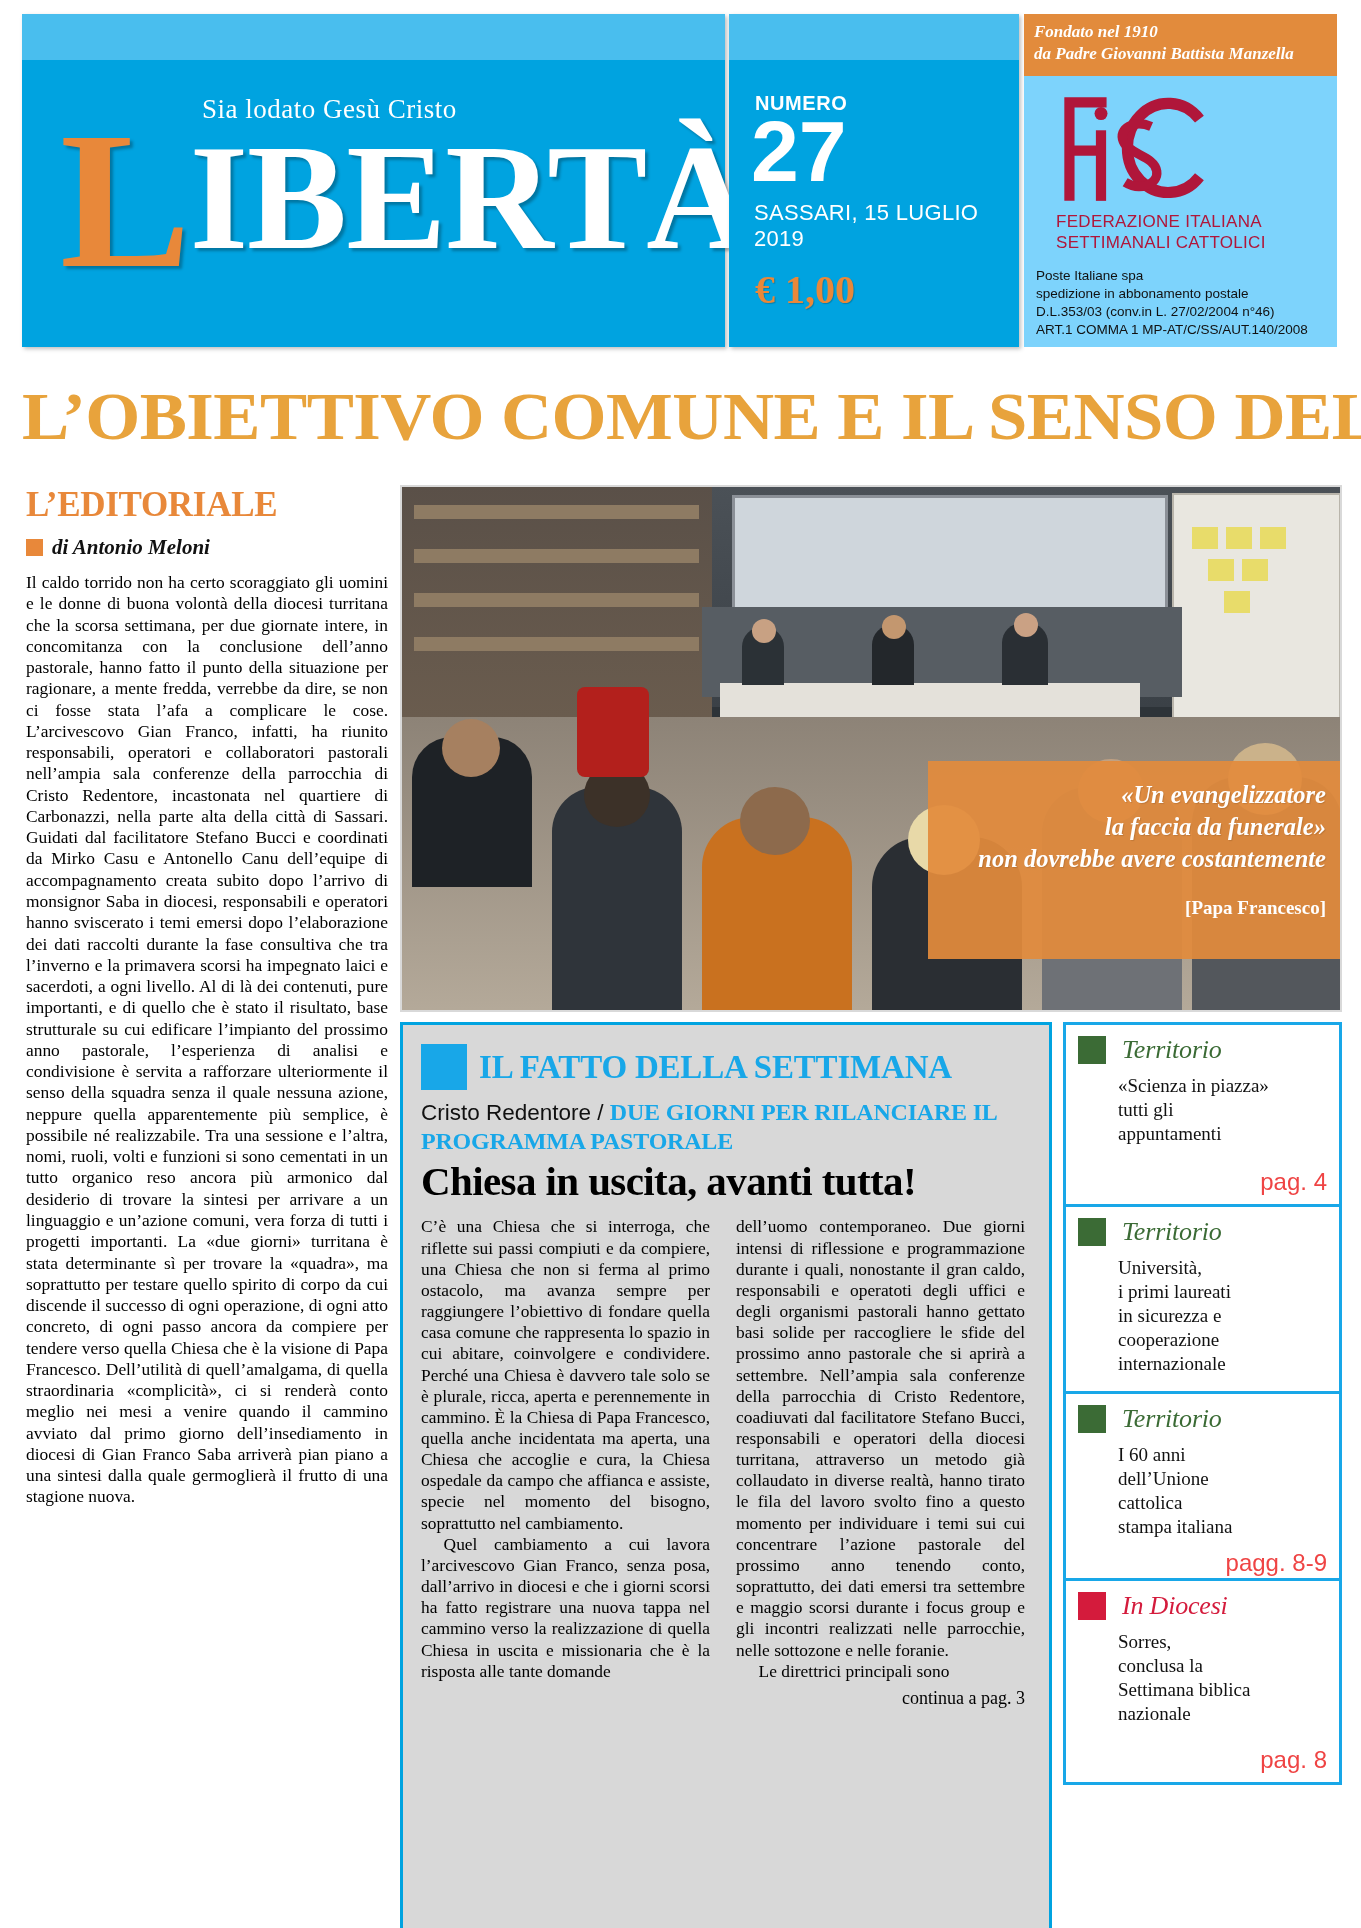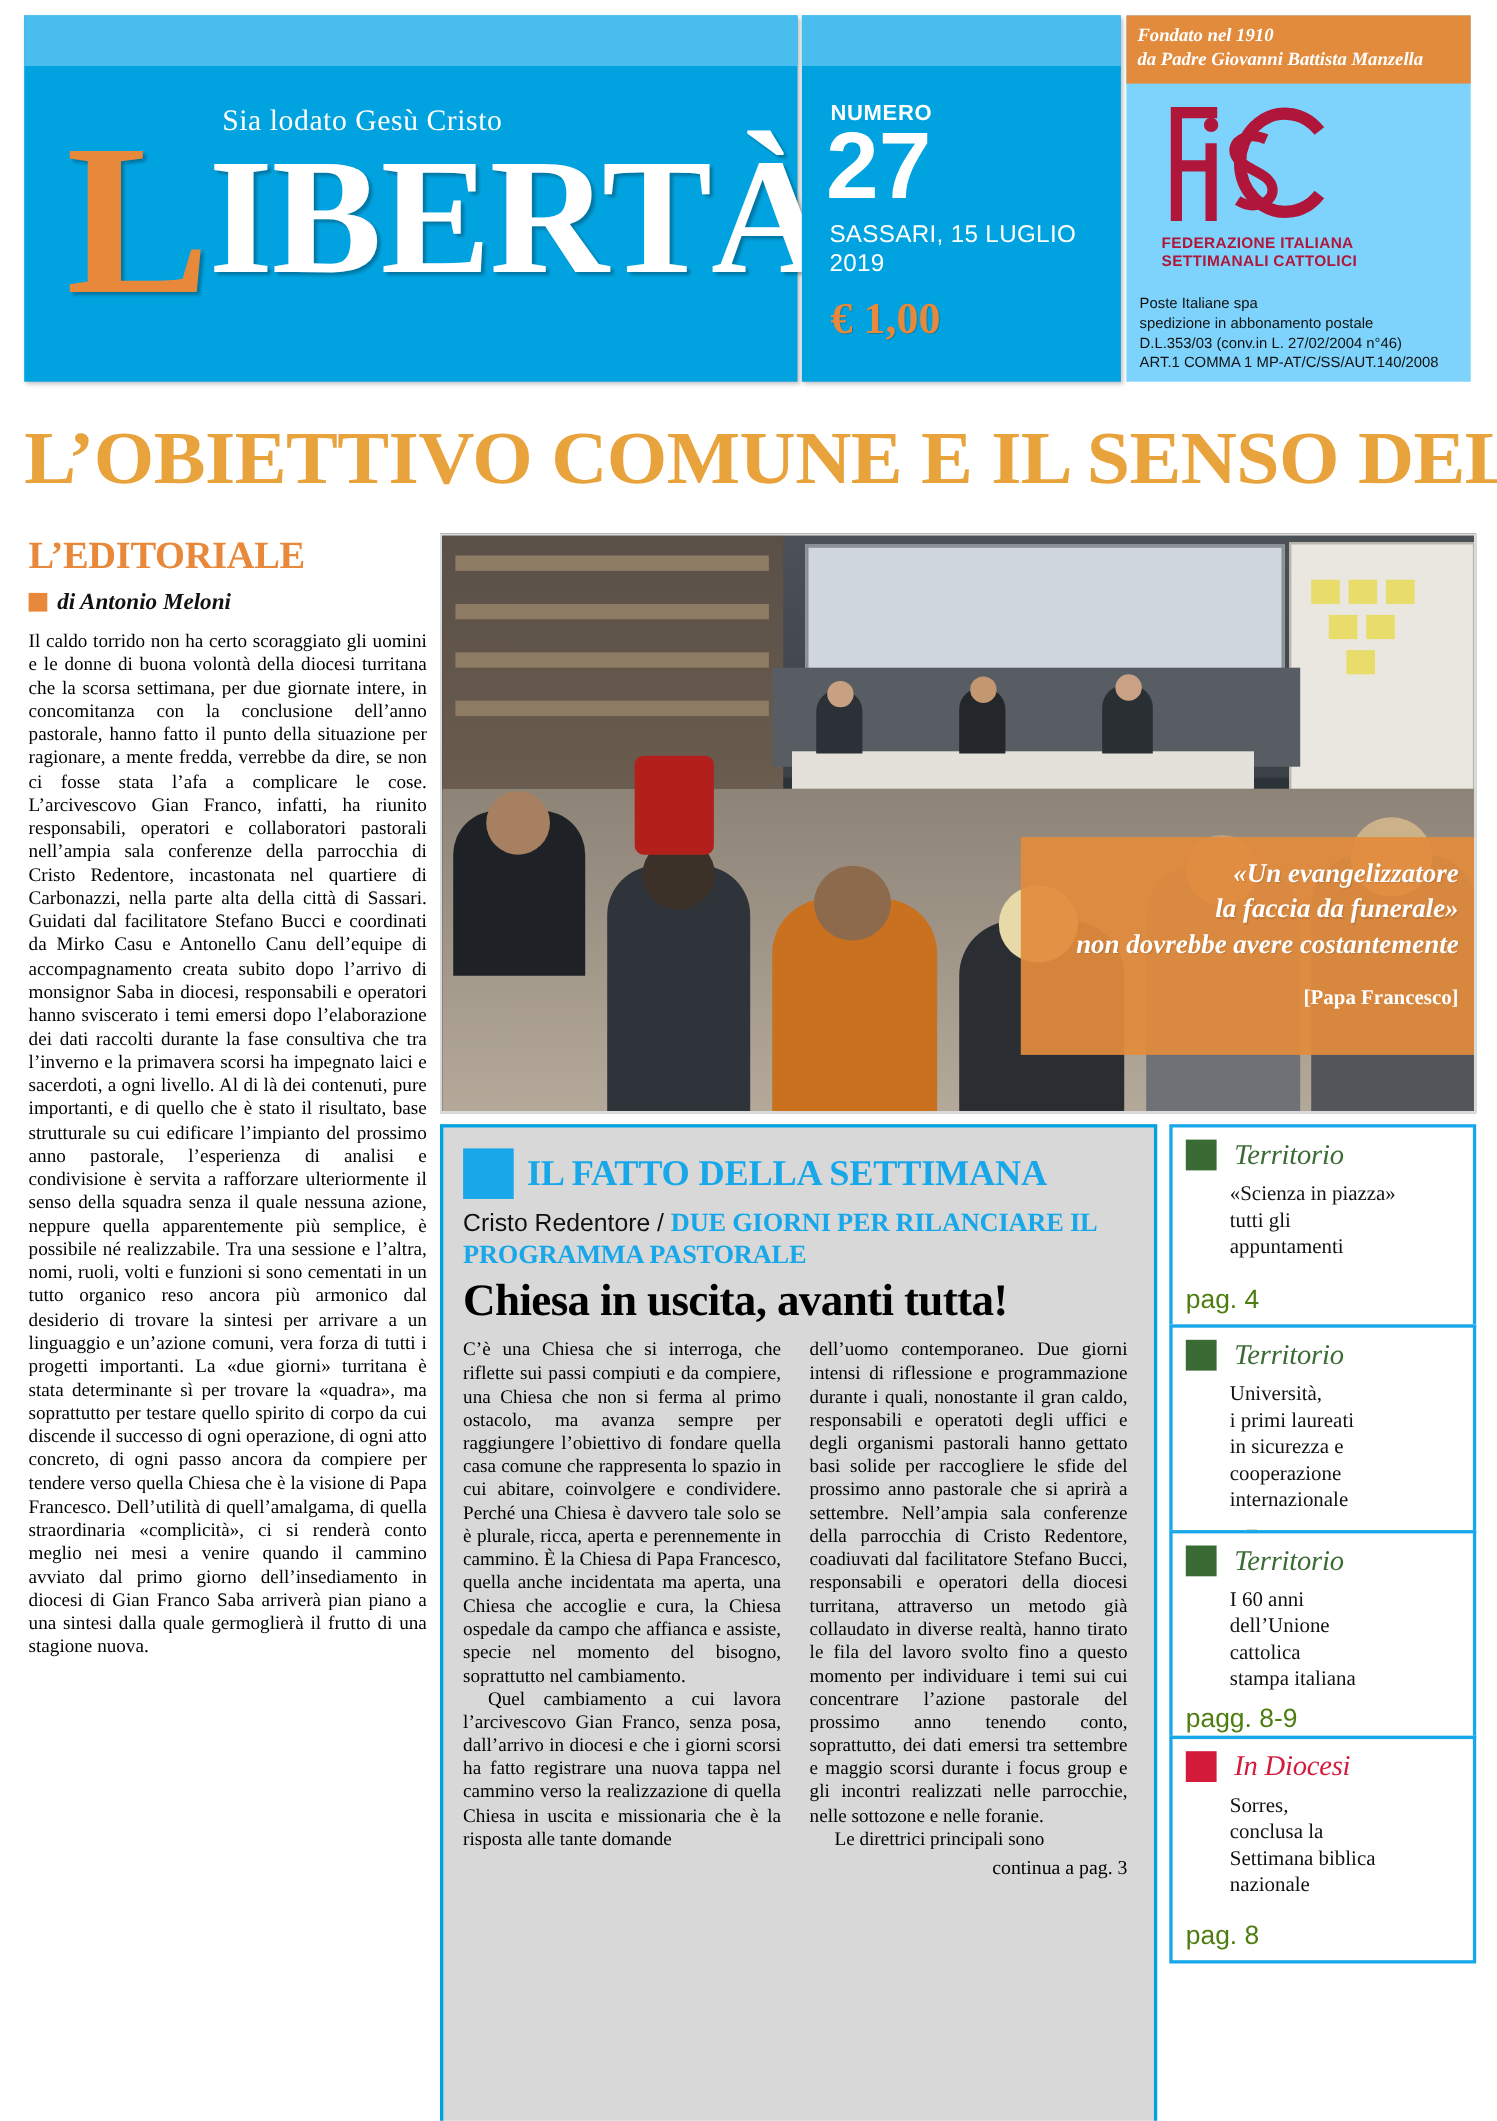--- a/index.html
+++ b/index.html
@@ -87,22 +87,22 @@
     background:#E28B3C;color:#fff;
     font-family:"Liberation Serif", serif;font-style:italic;font-weight:bold;
     font-size:17px;line-height:1.28;
     padding:7px 0 0 10px;box-sizing:border-box;
   }
   .fisc{
     position:absolute;left:8px;top:68px;width:240px;
   }
   .fisc-mark{width:190px;height:130px;display:block;}
   .fisc-t1,.fisc-t2{
-    color:#B0163A;font-family:"Liberation Sans", sans-serif;font-weight:bold;
-    font-size:14px;letter-spacing:.3px;margin-left:24px;
+    color:#B0163A;font-family:"Liberation Sans", sans-serif;font-weight:normal;
+    font-size:17px;letter-spacing:.3px;margin-left:24px;
   }
   .fisc-t2{margin-top:1px;}
   .poste{
     position:absolute;left:12px;top:253px;
     font-family:"Liberation Sans", sans-serif;font-size:13.5px;line-height:1.33;
     color:#111;
   }
 
   
   .banner{
@@ -207,22 +207,22 @@
   .side-sq{width:28px;height:28px;display:inline-block;}
   .side-cat{
     font-family:"Liberation Serif", serif;font-style:italic;
     font-size:26px;letter-spacing:-.2px;
   }
   .side-txt{
     margin-top:9px;padding-left:40px;
     font-family:"Liberation Serif", serif;font-size:19px;line-height:1.26;color:#111;
   }
   .side-page{
-    text-align:left;margin-top:auto;padding-top:10px;
-    font-family:"Liberation Sans", sans-serif;font-size:24px;color:#4d7c0f;
+    text-align:right;margin-top:auto;padding-top:10px;
+    font-family:"Liberation Sans", sans-serif;font-size:24px;color:#ef4444;
   }
 </style>
 </head>
 <body>
 
 <div class="page">
 
   <div class="masthead">
 
     <div class="mh-left">

